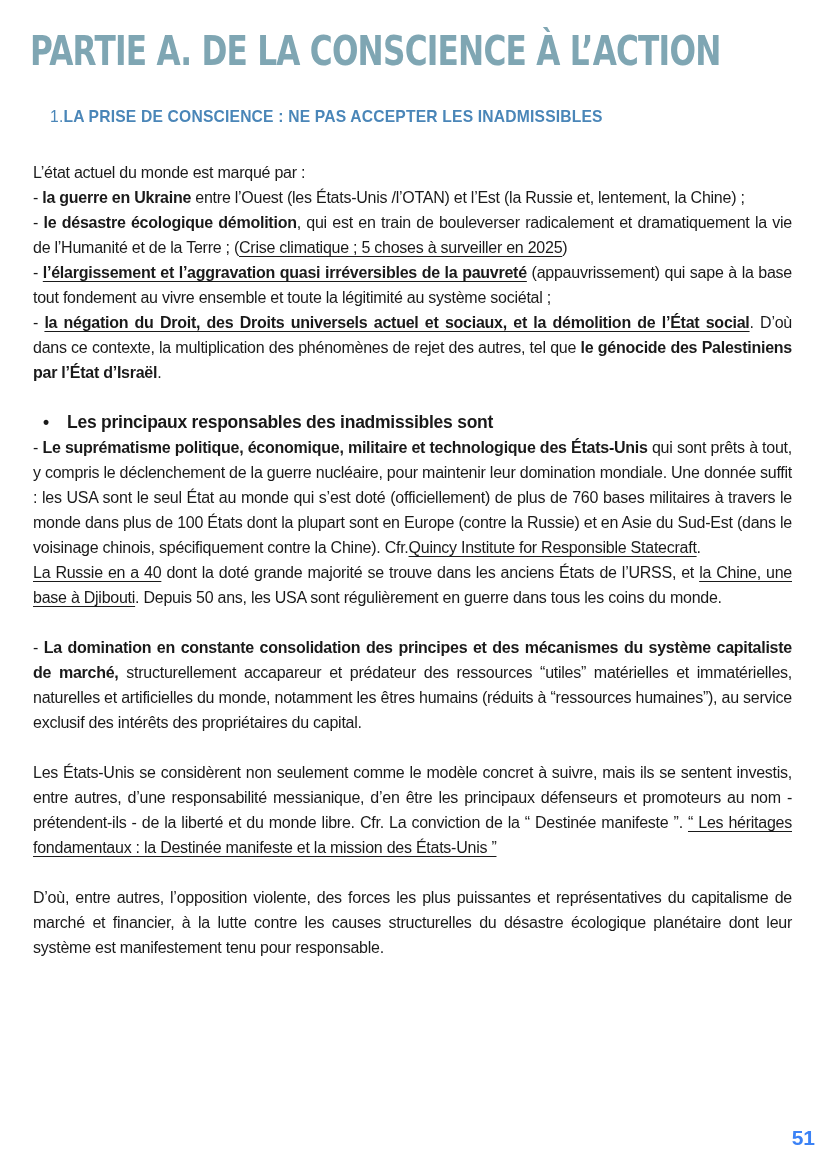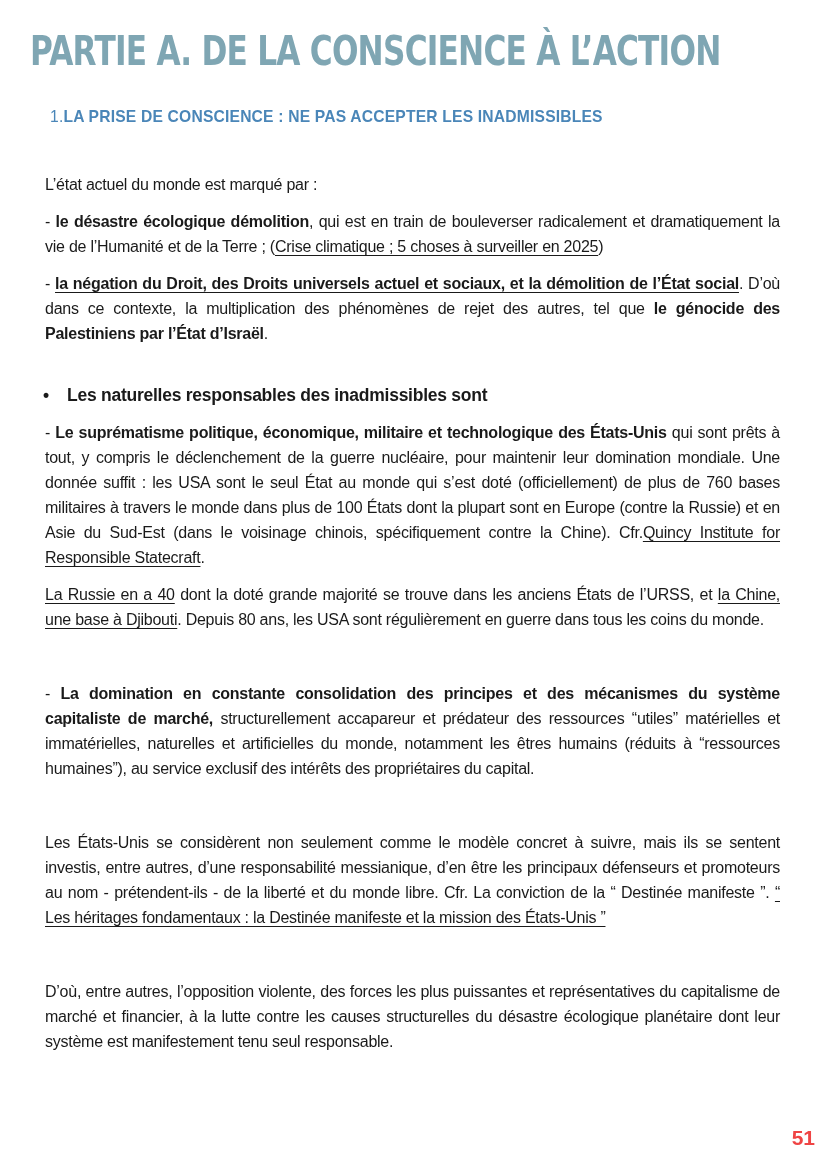--- a/index.html
+++ b/index.html
@@ -25,64 +25,66 @@
   .body {
     position: absolute; left: 33px; top: 160px; width: 759px;
     font-family: "Liberation Sans", sans-serif;
     font-size: 16px; line-height: 25px; text-align: justify;
     letter-spacing: -0.25px;
   }
   .bullet-heading {
     font-weight: bold; font-size: 17.5px; padding-left: 10px; margin: 0;
   }
   .bullet-heading .dot { display: inline-block; width: 24px; }
-  p { margin: 12px; }
+  p { margin: 0; }
   .gap { height: 25px; }
   b { font-weight: bold; }
   u, .link { text-underline-offset: 3px; }
   .page-number {
     position: absolute; right: 12px; top: 1126px;
     font-family: "Liberation Sans", sans-serif; font-weight: bold; font-size: 21px;
-    color: #ef4444;
+    color: #3b82f6;
   }
 </style>
 </head>
 <body>
 
 <div class="page-title">PARTIE A. DE LA CONSCIENCE À L’ACTION</div>
 
 <div class="section-heading">
   <span class="num">1.</span><span>LA PRISE DE CONSCIENCE : NE PAS ACCEPTER LES INADMISSIBLES</span>
 </div>
 
 <div class="body">
 
 
   <p>L’état actuel du monde est marqué par :</p>
 
+  <p><span>- </span><b>la guerre en Ukraine</b><span> entre l’Ouest (les États-Unis /l’OTAN) et l’Est (la Russie et, lentement, la Chine) ;</span></p>
 
   <p><span>- </span><b>le désastre écologique démolition</b><span>, qui est en train de bouleverser radicalement et dramatiquement la vie de l’Humanité et de la Terre ; (</span><u class="link">Crise climatique ; 5 choses à surveiller en 2025</u><span>)</span></p>
 
+  <p><span>- </span><b><u class="link">l’élargissement et l’aggravation quasi irréversibles de la pauvreté</u></b><span> (appauvrissement) qui sape à la base tout fondement au vivre ensemble et toute la légitimité au système sociétal ;</span></p>
 
   <p><span>- </span><b><u class="link">la négation du Droit, des Droits universels actuel et sociaux, et la démolition de l’État social</u></b><span>. D’où dans ce contexte, la multiplication des phénomènes de rejet des autres, tel que </span><b>le génocide des Palestiniens par l’État d’Israël</b><span>.</span></p>
 
   <div class="gap"></div>
 
-  <p class="bullet-heading"><span class="dot">•</span><span>Les naturelles responsables des inadmissibles sont</span></p>
+  <p class="bullet-heading"><span class="dot">•</span><span>Les principaux responsables des inadmissibles sont</span></p>
 
   <p><span>- </span><b>Le suprématisme politique, économique, militaire et technologique des États-Unis</b><span> qui sont prêts à tout, y compris le déclenchement de la guerre nucléaire, pour maintenir leur domination mondiale. Une donnée suffit : les USA sont le seul État au monde qui s’est doté (officiellement) de plus de 760 bases militaires à travers le monde dans plus de 100 États dont la plupart sont en Europe (contre la Russie) et en Asie du Sud-Est (dans le voisinage chinois, spécifiquement contre la Chine). Cfr.</span><u class="link">Quincy Institute for Responsible Statecraft</u><span>.</span></p>
 
-  <p><u class="link">La Russie en a 40</u><span> dont la doté grande majorité se trouve dans les anciens États de l’URSS, et </span><u class="link">la Chine, une base à Djibouti</u><span>. Depuis 80 ans, les USA sont régulièrement en guerre dans tous les coins du monde.</span></p>
+  <p><u class="link">La Russie en a 40</u><span> dont la doté grande majorité se trouve dans les anciens États de l’URSS, et </span><u class="link">la Chine, une base à Djibouti</u><span>. Depuis 50 ans, les USA sont régulièrement en guerre dans tous les coins du monde.</span></p>
 
   <div class="gap"></div>
 
   <p><span>- </span><b>La domination en constante consolidation des principes et des mécanismes du système capitaliste de marché,</b><span> structurellement accapareur et prédateur des ressources “utiles” matérielles et immatérielles, naturelles et artificielles du monde, notamment les êtres humains (réduits à “ressources humaines”), au service exclusif des intérêts des propriétaires du capital.</span></p>
 
   <div class="gap"></div>
 
   <p><span>Les États-Unis se considèrent non seulement comme le modèle concret à suivre, mais ils se sentent investis, entre autres, d’une responsabilité messianique, d’en être les principaux défenseurs et promoteurs au nom - prétendent-ils - de la liberté et du monde libre. Cfr. La conviction de la “ Destinée manifeste ”. </span><u class="link">“ Les héritages fondamentaux : la Destinée manifeste et la mission des États-Unis ” </u></p>
 
   <div class="gap"></div>
 
-  <p>D’où, entre autres, l’opposition violente, des forces les plus puissantes et représentatives du capitalisme de marché et financier, à la lutte contre les causes structurelles du désastre écologique planétaire dont leur système est manifestement tenu seul responsable.</p>
+  <p>D’où, entre autres, l’opposition violente, des forces les plus puissantes et représentatives du capitalisme de marché et financier, à la lutte contre les causes structurelles du désastre écologique planétaire dont leur système est manifestement tenu pour responsable.</p>
 </div>
 
 <div class="page-number">51</div>
 
 </body></html>

